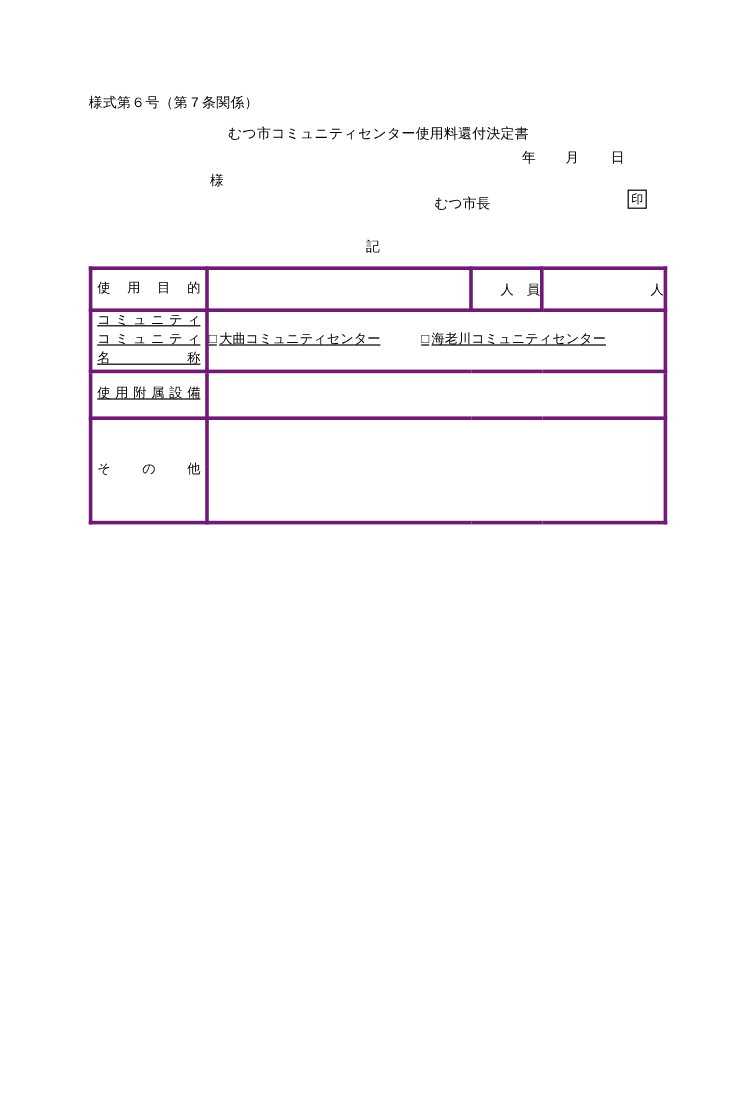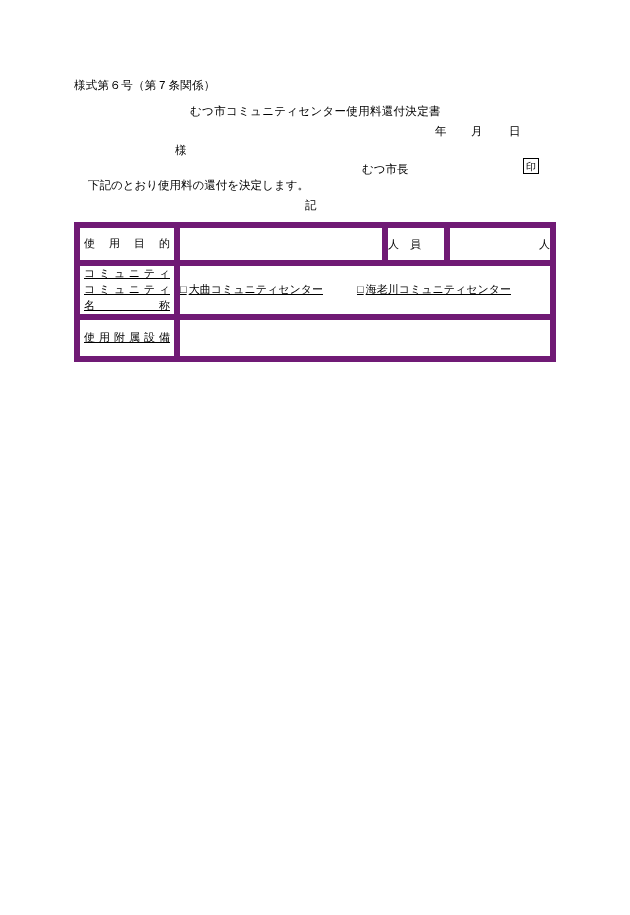--- a/index.html
+++ b/index.html
@@ -90,21 +90,21 @@
   }
   table.form {
     position: absolute;
     left: 74px;
     top: 222px;
     width: 482px;
     border-collapse: collapse;
     table-layout: fixed;
   }
   table.form td {
-    border: 6px solid #701a75;
+    border: 3px solid #701a75;
     font-size: 11px;
     padding: 0;
     vertical-align: middle;
   }
   td.label {
     width: 94px;
     text-align: center;
     padding: 4px 6px;
     line-height: 1.45;
   }
@@ -121,21 +121,21 @@
   }
   .row-purpose td { height: 32px; }
   .row-datetime td { height: 52px; }
   .row-center td { height: 38px; text-decoration: underline; }
   .row-room td { height: 32px; }
   .row-equip td { height: 36px; text-decoration: underline; }
   .row-refund td { height: 36px; }
   .row-other td { height: 84px; }
   td.people-label {
     width: 56px;
-    text-align: left;
+    text-align: right;
   }
   td.people-val {
     width: 100px;
     text-align: right;
     padding-right: 8px;
   }
   .dtline {
     white-space: nowrap;
     padding-left: 38px;
   }
@@ -166,21 +166,20 @@
   <div class="date-line">
     <span class="date-y">年</span><span class="date-m">月</span><span>日</span>
   </div>
 
   <div class="addressee">様</div>
 
   <div class="issuer">むつ市長</div>
 
   <div class="seal">印</div>
 
-  <div class="statement">下記のとおり使用料の還付を決定します。</div>
 
   <div class="ki">記</div>
 
   <table class="form">
     <tbody>
         <tr class="row-purpose">
       <td class="label">
         <span class="spread">使用目的</span>
       </td>
       <td class="val"></td>
@@ -204,16 +203,22 @@
 
 
     <tr class="row-equip">
       <td class="label">
         <span class="spread">使用附属設備</span>
       </td>
       <td class="val" colspan="3"></td>
     </tr>
 
 
+    <tr class="row-other">
+      <td class="label other-label">
+        <span class="spread">そ　　の　　他</span>
+      </td>
+      <td class="val" colspan="3"></td>
+    </tr>
   </tbody>
     </table>
 
 </div>
 
 </body></html>

